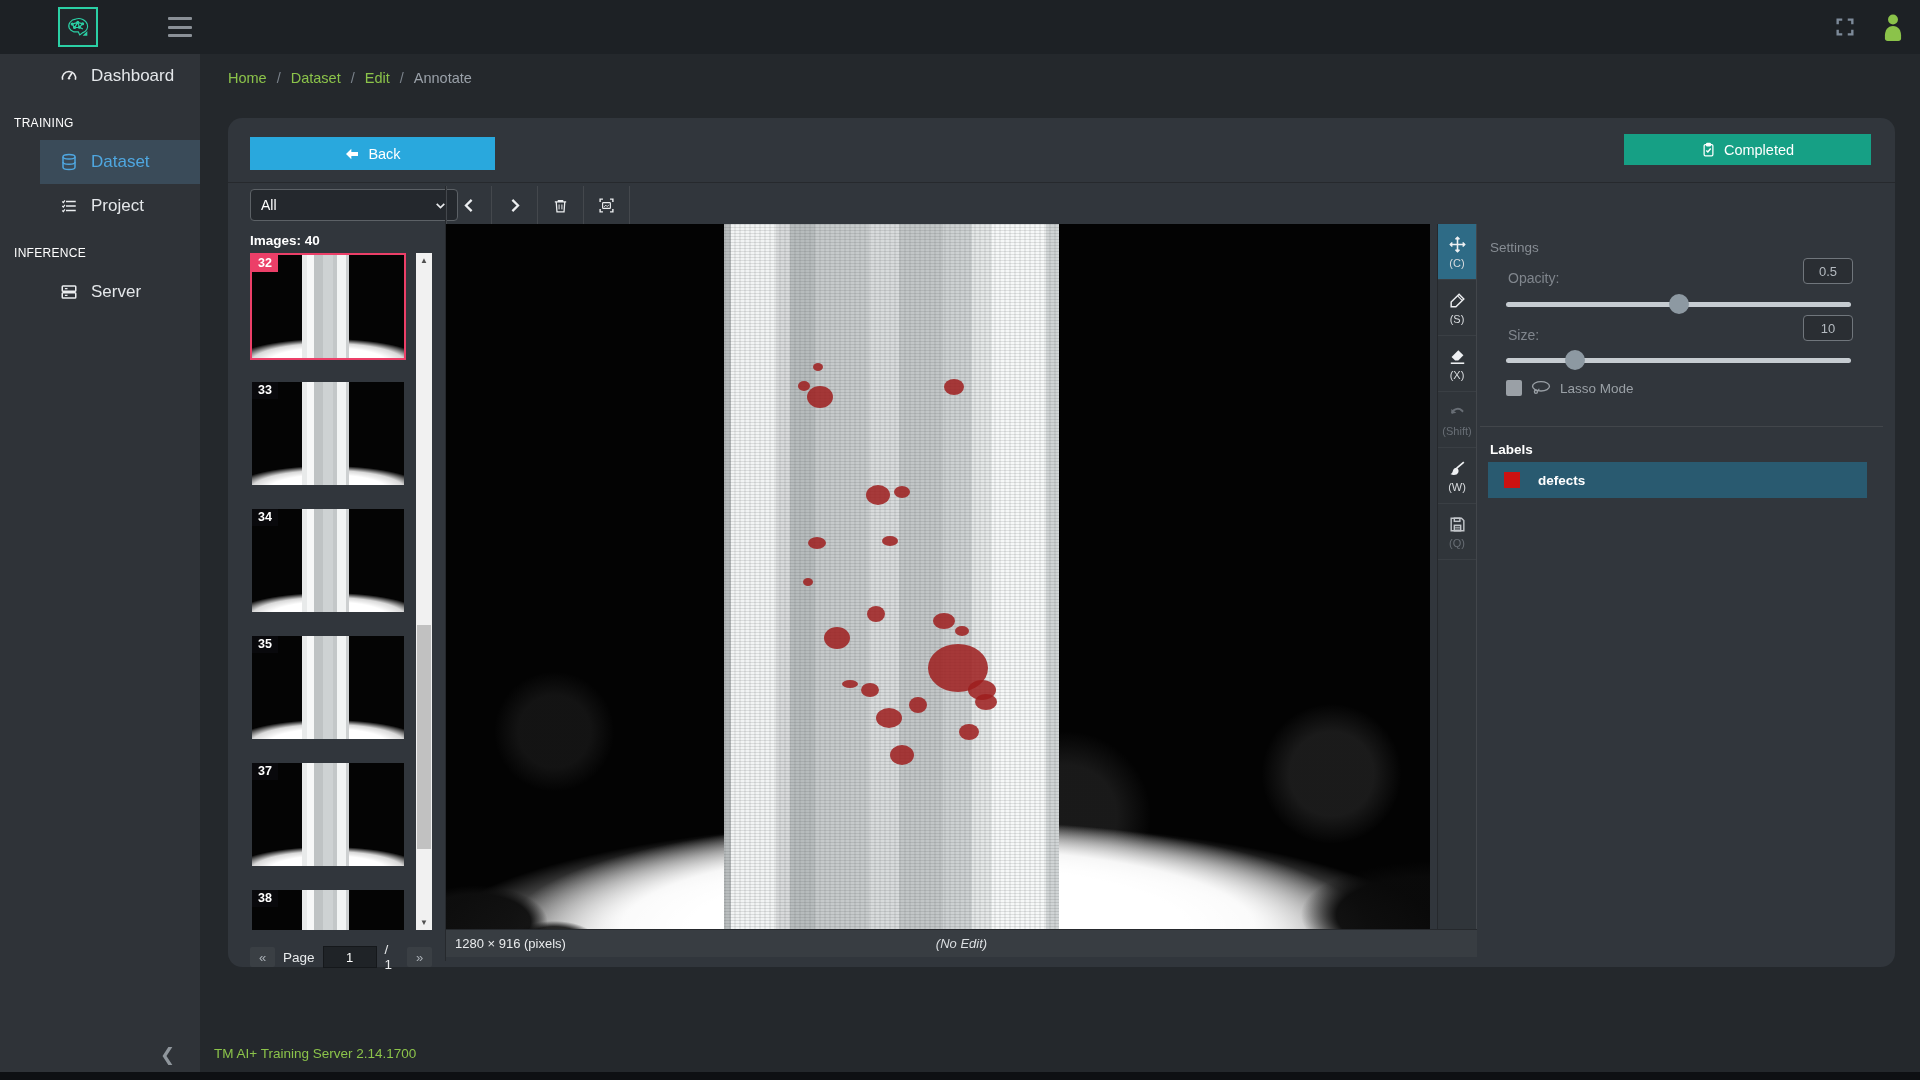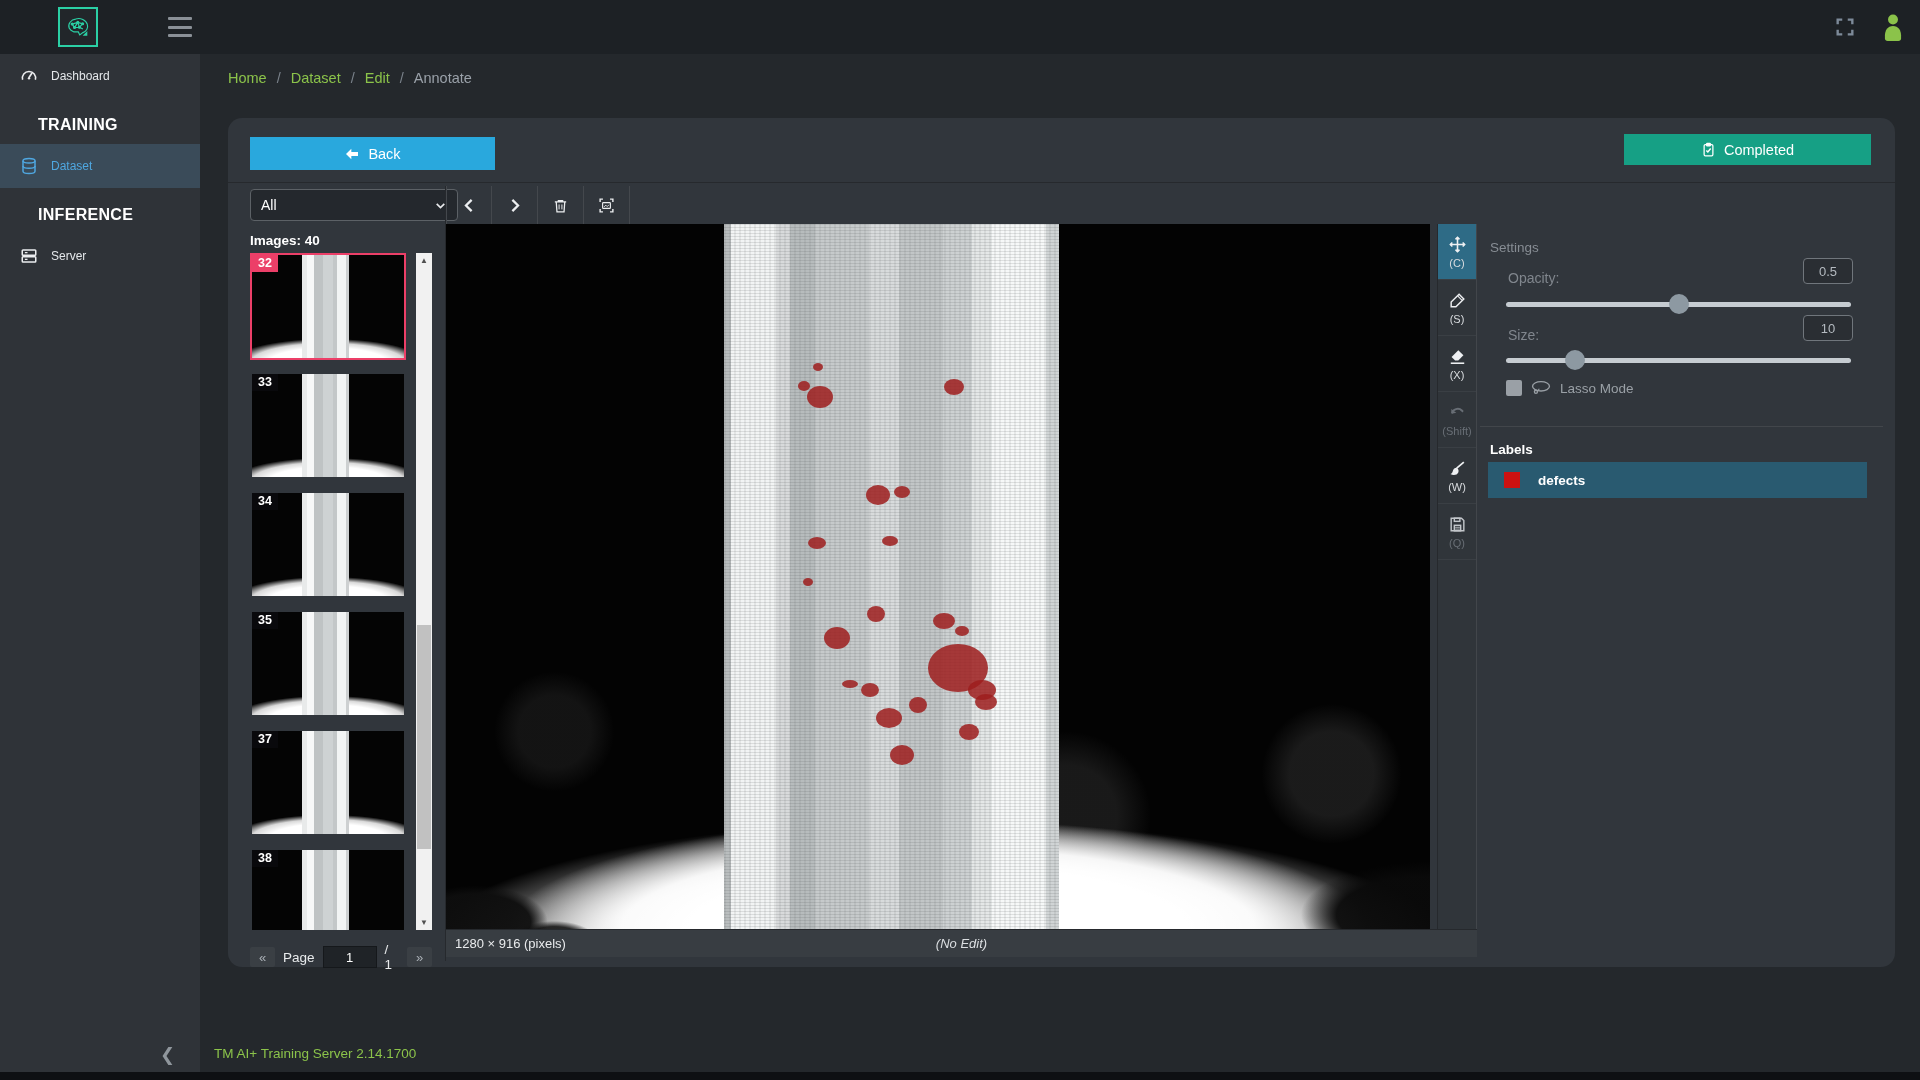--- a/index.html
+++ b/index.html
@@ -13,25 +13,25 @@
   .logo-box svg { width:28px; height:28px; color:#2bd0a5; }
   .hamburger { position:absolute; left:168px; top:17px; width:24px; height:20px; display:flex; flex-direction:column; justify-content:space-between; cursor:pointer; }
   .hamburger span { display:block; height:3px; background:#8a9097; border-radius:1px; }
   .tb-right { position:absolute; right:14px; top:0; height:54px; display:flex; align-items:center; gap:24px; }
   .fs-icon { width:22px; height:22px; color:#7d8a99; }
   .user-icon { width:26px; height:28px; color:#8bc34a; }
 
   
   .sidebar { position:absolute; left:0; top:54px; width:200px; height:1018px; background:#2f3338; z-index:20; }
   .sb-title { padding:20px 14px 10px 14px; color:#fff; font-size:12.5px; font-weight:bold; letter-spacing:.2px; }
-  .sb-item { display:flex; align-items:center; gap:13px; height:44px; padding:0 14px 0 20px; color:#e4e7ea; font-size:12px; cursor:pointer; }
+  .sb-item { display:flex; align-items:center; gap:13px; height:44px; padding:0 14px 0 20px; color:#e4e7ea; font-size:17px; cursor:pointer;margin-left:40px; }
   .sb-item svg { width:18px; height:18px; color:#eceef0; flex:0 0 auto; }
   .sb-item.active { background:#3a4b59; color:#4fa7e0; }
   .sb-item.active svg { color:#4fa7e0; }
-  .sb-section { padding:18px 14px 10px 14px; color:#ffffff; font-size:16px; font-weight:bold; letter-spacing:.3px;margin-left:24px; }
+  .sb-section { padding:18px 14px 10px 14px; color:#ffffff; font-size:12px; font-weight:normal; letter-spacing:.3px; }
   .sb-collapse { position:absolute; left:160px; top:990px; color:#8f969c; font-size:18px; font-weight:bold; cursor:pointer; }
 
   
   .breadcrumb { position:absolute; left:228px; top:70px; display:flex; gap:10px; font-size:14.5px; z-index:5; }
   .bc-link { color:#8bc34a; cursor:pointer; }
   .bc-sep { color:#79818a; }
   .bc-current { color:#9aa1a9; }
 
   
   .panel { position:absolute; left:228px; top:118px; width:1667px; height:849px; background:#31363c; z-index:5;border-radius:14px; }
@@ -41,21 +41,21 @@
   .back-btn svg { width:16px; height:16px; }
   .completed-btn { position:absolute; right:24px; top:16px; width:247px; height:31px; background:#16a085; border:none; color:#fff; font-size:14.5px; font-family:inherit; display:flex; align-items:center; justify-content:center; gap:8px; cursor:pointer; }
   .completed-btn svg { width:15px; height:15px; }
 
   
   .gallery { position:absolute; left:22px; top:71px; width:182px; height:772px; }
   .filter-select { width:208px; height:32px; background:#24282d; border:1px solid #5c6166; border-radius:4px; color:#fff; font-size:14px; display:flex; align-items:center; justify-content:space-between; padding:0 10px; cursor:pointer; }
   .filter-select svg { width:13px; height:13px; color:#e8eaec; }
   .images-count { margin-top:12px; color:#fff; font-size:13.5px; font-weight:bold; }
   .thumb-list { position:absolute; left:0; top:64px; width:158px; height:677px; overflow:hidden; }
-  .thumb { position:relative; width:156px; height:107px; margin-bottom:12px; border:2px solid transparent; cursor:pointer; }
+  .thumb { position:relative; width:156px; height:107px; margin-bottom:20px; border:2px solid transparent; cursor:pointer; }
   .thumb.selected { border-color:#ec3f68; }
   .thumb-pic { position:absolute; inset:0; background-color:#040404;
     background-image:
       linear-gradient(90deg, rgba(0,0,0,0) 0 33%, #e8eaea 33% 36%, #f7f8f8 36% 41%, #bfc3c4 41% 47%, #ced2d3 47% 53%, #c3c7c8 53% 56%, #f2f4f4 56% 62%, #cdd0d1 62% 64%, rgba(0,0,0,0) 64%),
       radial-gradient(ellipse 70% 26px at 50% 104%, #ffffff 0 55%, rgba(255,255,255,.85) 72%, rgba(255,255,255,0) 90%);
   }
   .thumb-badge { position:absolute; left:0; top:0; min-width:26px; text-align:center; padding:1px 6px 2px 6px; background:rgba(10,10,13,.92); color:#fff; font-size:12.5px; font-weight:bold; z-index:2; }
   .thumb.selected .thumb-badge { background:#ec3f68; }
   .thumb-scroll { position:absolute; right:0; top:64px; width:16px; height:677px; background:#f1f1f1; }
   .ts-btn { position:absolute; left:0; width:16px; height:15px; background:#f1f1f1; color:#505050; font-size:8px; display:flex; align-items:center; justify-content:center; cursor:pointer; }
@@ -181,20 +181,27 @@
     </div>
     <div class="sb-section">TRAINING</div>
     <div class="sb-item active">
       <svg viewBox="0 0 24 24" fill="none" stroke="currentColor" stroke-width="2">
         <ellipse cx="12" cy="5" rx="8" ry="3"></ellipse>
           <path d="M4 5 V12 C4 13.7 7.6 15 12 15 C16.4 15 20 13.7 20 12 V5"></path>
           <path d="M4 12 V19 C4 20.7 7.6 22 12 22 C16.4 22 20 20.7 20 19 V12"></path>
       </svg>
       <span>Dataset</span>
     </div>
+    <div class="sb-item">
+      <svg viewBox="0 0 24 24" fill="none" stroke="currentColor" stroke-width="2">
+        <path d="M8 6 H21 M8 12 H21 M8 18 H21"></path>
+          <path d="M3 6 L4.5 7.5 L6.5 4.5 M3 12 L4.5 13.5 L6.5 10.5 M3 18 L4.5 19.5 L6.5 16.5" stroke-width="1.6"></path>
+      </svg>
+      <span>Project</span>
+    </div>
     <div class="sb-section">INFERENCE</div>
     <div class="sb-item">
       <svg viewBox="0 0 24 24" fill="none" stroke="currentColor" stroke-width="2">
         <rect x="3" y="4" width="18" height="7" rx="1"></rect>
           <rect x="3" y="13" width="18" height="7" rx="1"></rect>
           <path d="M6.5 7.5 H10 M6.5 16.5 H10" stroke-width="1.6"></path>
       </svg>
       <span>Server</span>
     </div>
     <div class="sb-collapse">❮</div>

